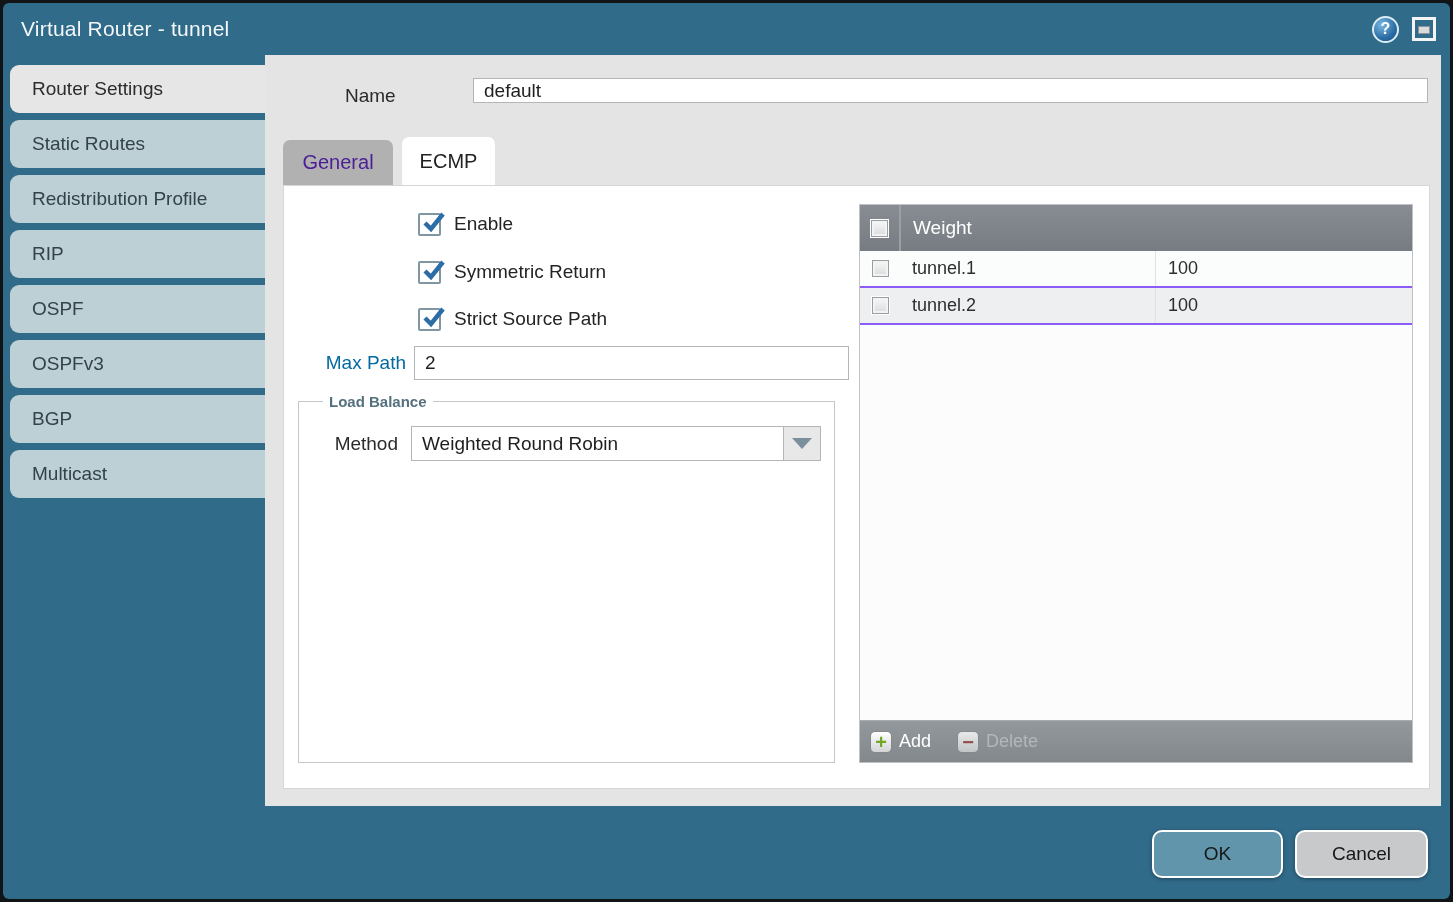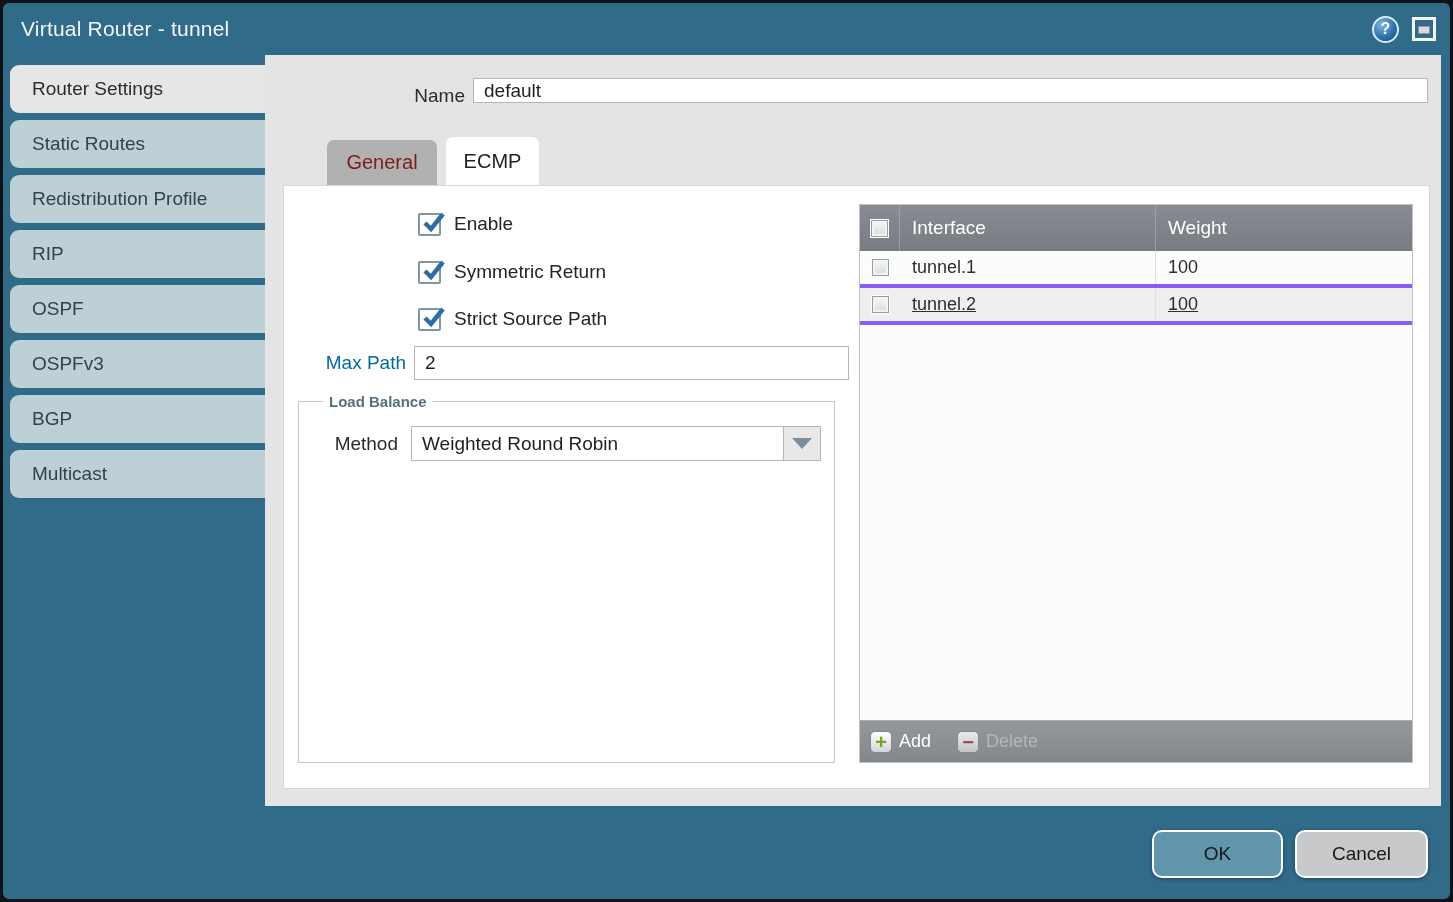--- a/index.html
+++ b/index.html
@@ -57,39 +57,39 @@
     cursor:pointer;
   }
   .side-item.active { background:#e6e6e6; color:#2c2c2c; }
   
   .content {
     position:absolute; left:262px; top:52px; width:1176px; height:751px;
     background:#e4e4e4;
   }
   .name-label {
     position:absolute; left:80px; top:30px; width:120px;
-    text-align:right; font-size:19px; color:#2b2b2b;
+    text-align:left; font-size:19px; color:#2b2b2b;
   }
   .name-input {
     position:absolute; left:208px; top:23px; width:955px; height:25px;
     border:1px solid #b3b6b8; background:#fff;
     font-family:inherit; font-size:19px; color:#1f1f1f;
     padding:0 10px;
   }
   
   .tabs {
     position:absolute; left:18px; top:82px; height:48px;
     display:flex; align-items:flex-end; gap:9px; z-index:2;
   }
   .tab {
     border-radius:7px 7px 0 0;
     display:flex; align-items:center; justify-content:center;
     font-size:20px; cursor:pointer;
   }
-  .tab.inactive { width:110px; height:45px; background:#b1b1b1; color:#7f1d1d;margin-left:44px; }
+  .tab.inactive { width:110px; height:45px; background:#b1b1b1; color:#4c1d95; }
   .tab.active   { width:93px;  height:48px; background:#ffffff; color:#222; }
   .tab-panel {
     position:absolute; left:18px; top:130px; width:1147px; height:604px;
     background:#ffffff; border:1px solid #d6d6d6;
   }
   
   .check-row {
     position:absolute; left:134px; height:26px;
     display:flex; align-items:center; gap:13px;text-align:right;
   }
@@ -150,24 +150,24 @@
   }
   .t-head {
     height:46px; flex:0 0 auto;
     background:linear-gradient(#878d92,#767c81);
     color:#fff; display:flex; align-items:center; font-size:19px;
   }
   .t-row {
     height:37px; flex:0 0 auto;
     display:flex; align-items:center;
     font-size:18px; color:#2e2e2e;
-    border-bottom:4px solid #8b5cf6;
+    border-bottom:2px solid #8b5cf6;
   }
   .t-row.odd  { background:#fbfcfc; }
-  .t-row.even { background:#edeff0;text-decoration:underline; }
+  .t-row.even { background:#edeff0; }
   .col-check { width:40px; display:flex; align-items:center; justify-content:center; align-self:stretch; }
   .t-head .col-check { border-right:1px solid #9aa0a4; }
   .col-name { width:255px; padding-left:12px; align-self:stretch; display:flex; align-items:center; }
   .col-weight { flex:1; padding-left:12px; border-left:1px solid #9aa0a4; align-self:stretch; display:flex; align-items:center; }
   .t-row .col-weight { border-left:1px solid #dfe2e3; }
   .tcb {
     width:17px; height:17px;
     background:linear-gradient(#f7f8f8,#d9dbdc);
     border:1px solid #989ea2;
     box-shadow:0 0 0 1px #fff, inset 0 0 0 2px #f2f3f4;
@@ -283,21 +283,20 @@
             </div>
           </div>
         </div>
       </fieldset>
 
       <div class="ifc-table">
         <div class="t-head">
           <div class="col-check">
             <div class="tcb"></div>
           </div>
-          <div class="col-name">Interface</div>
           <div class="col-weight">Weight</div>
         </div>
 
         <div class="t-row odd">
           <div class="col-check">
             <div class="tcb"></div>
           </div>
           <div class="col-name">tunnel.1</div>
           <div class="col-weight">100</div>
         </div>

